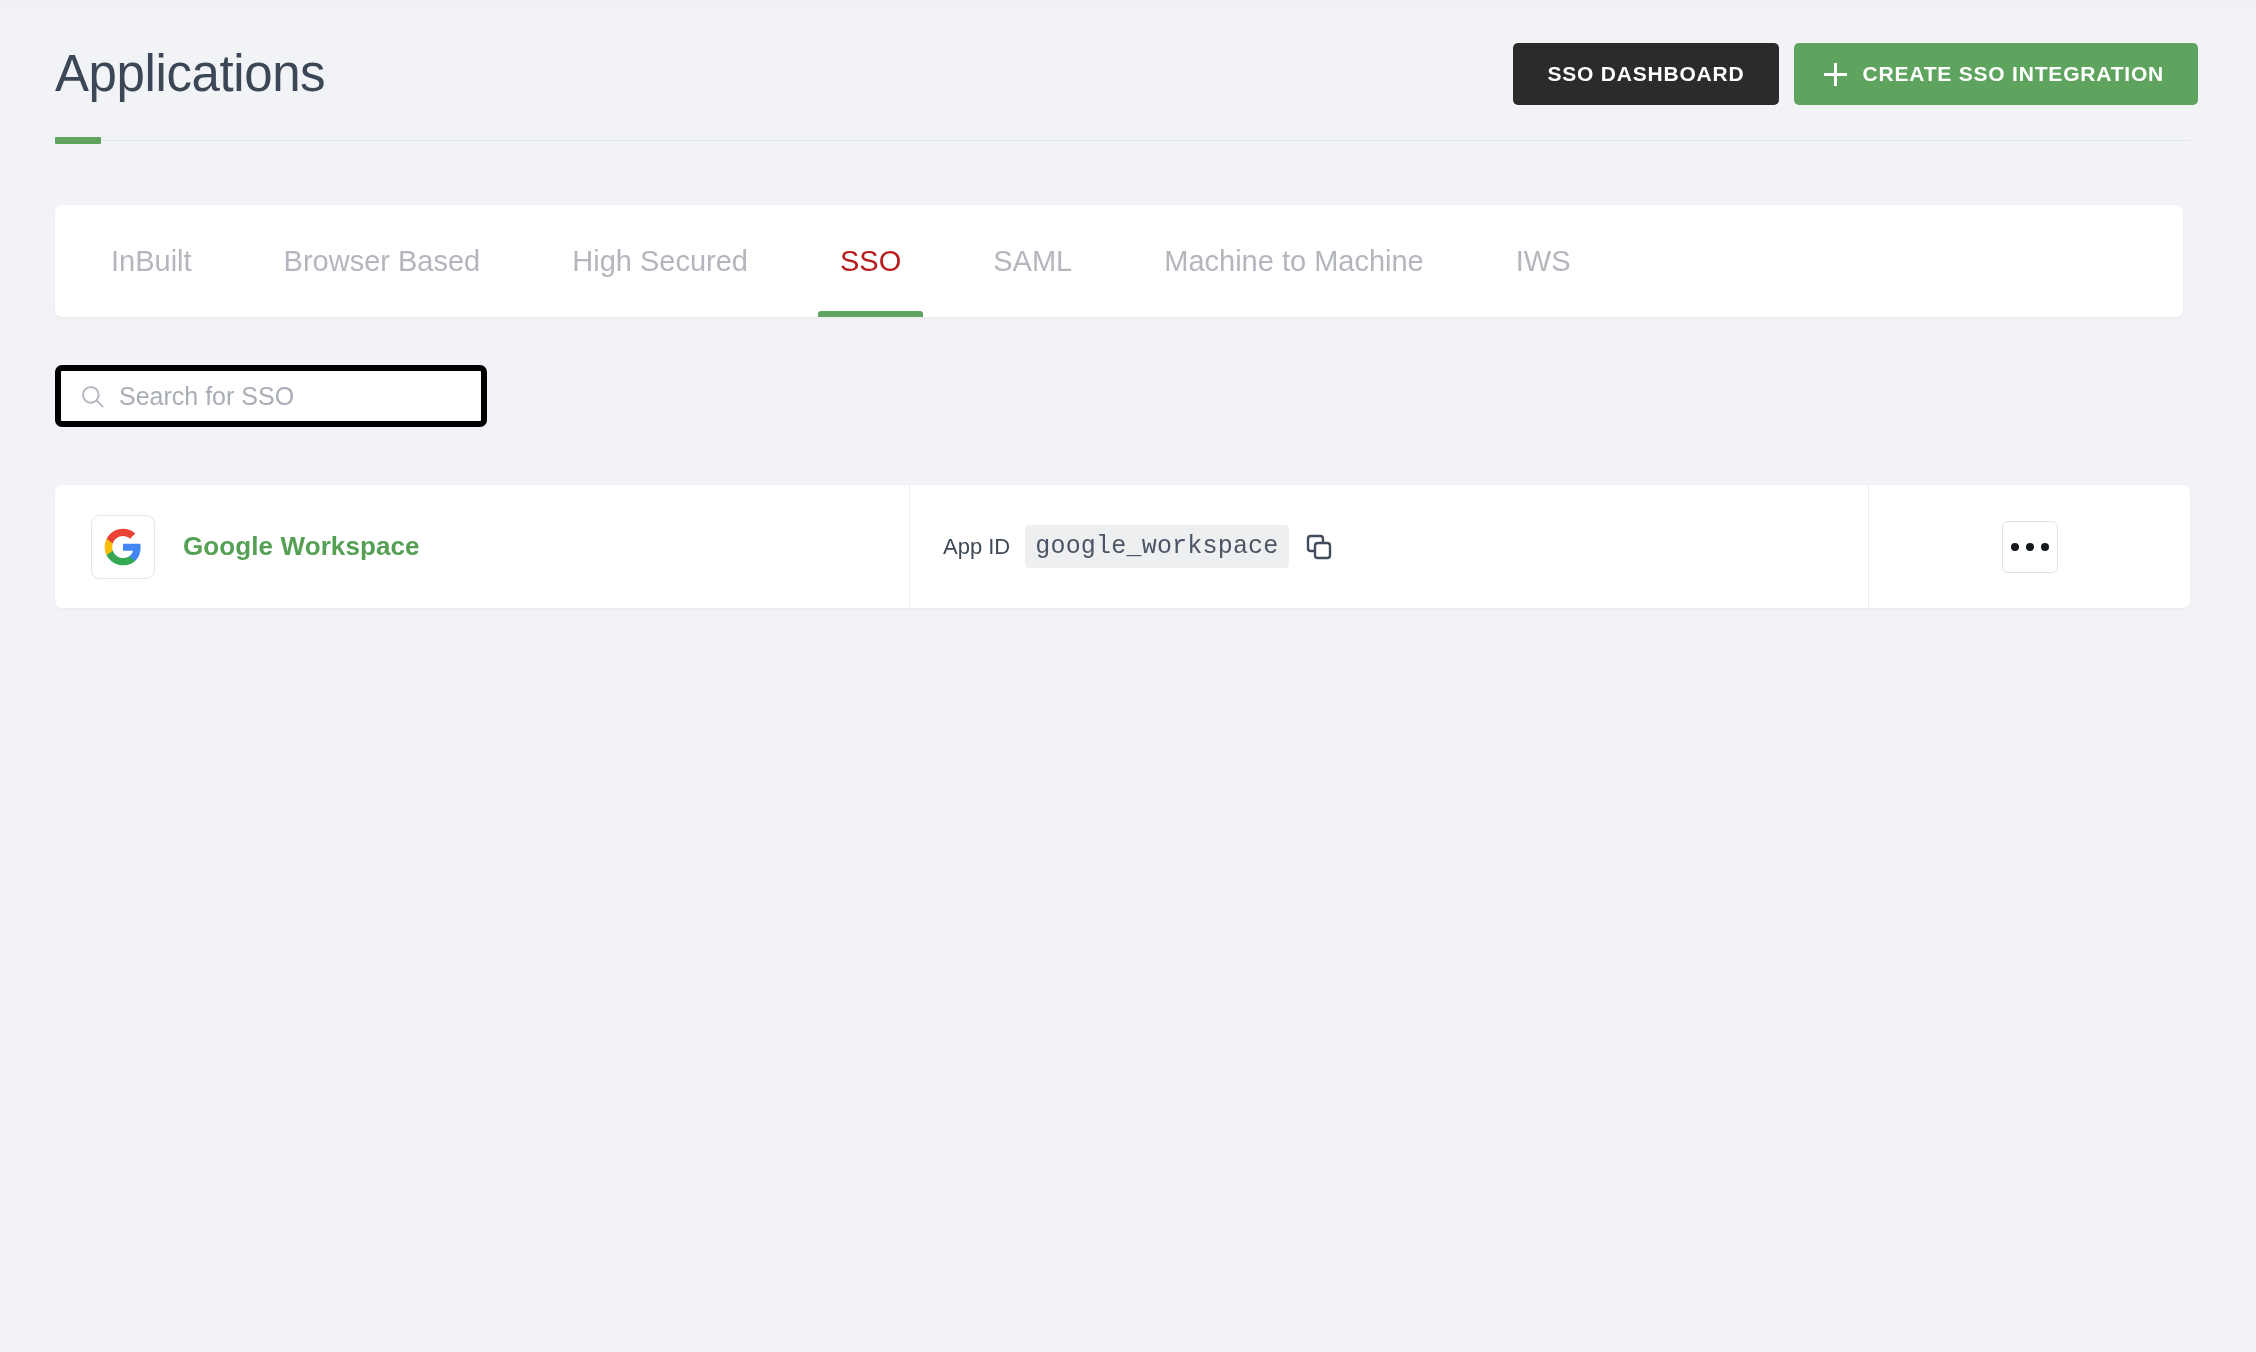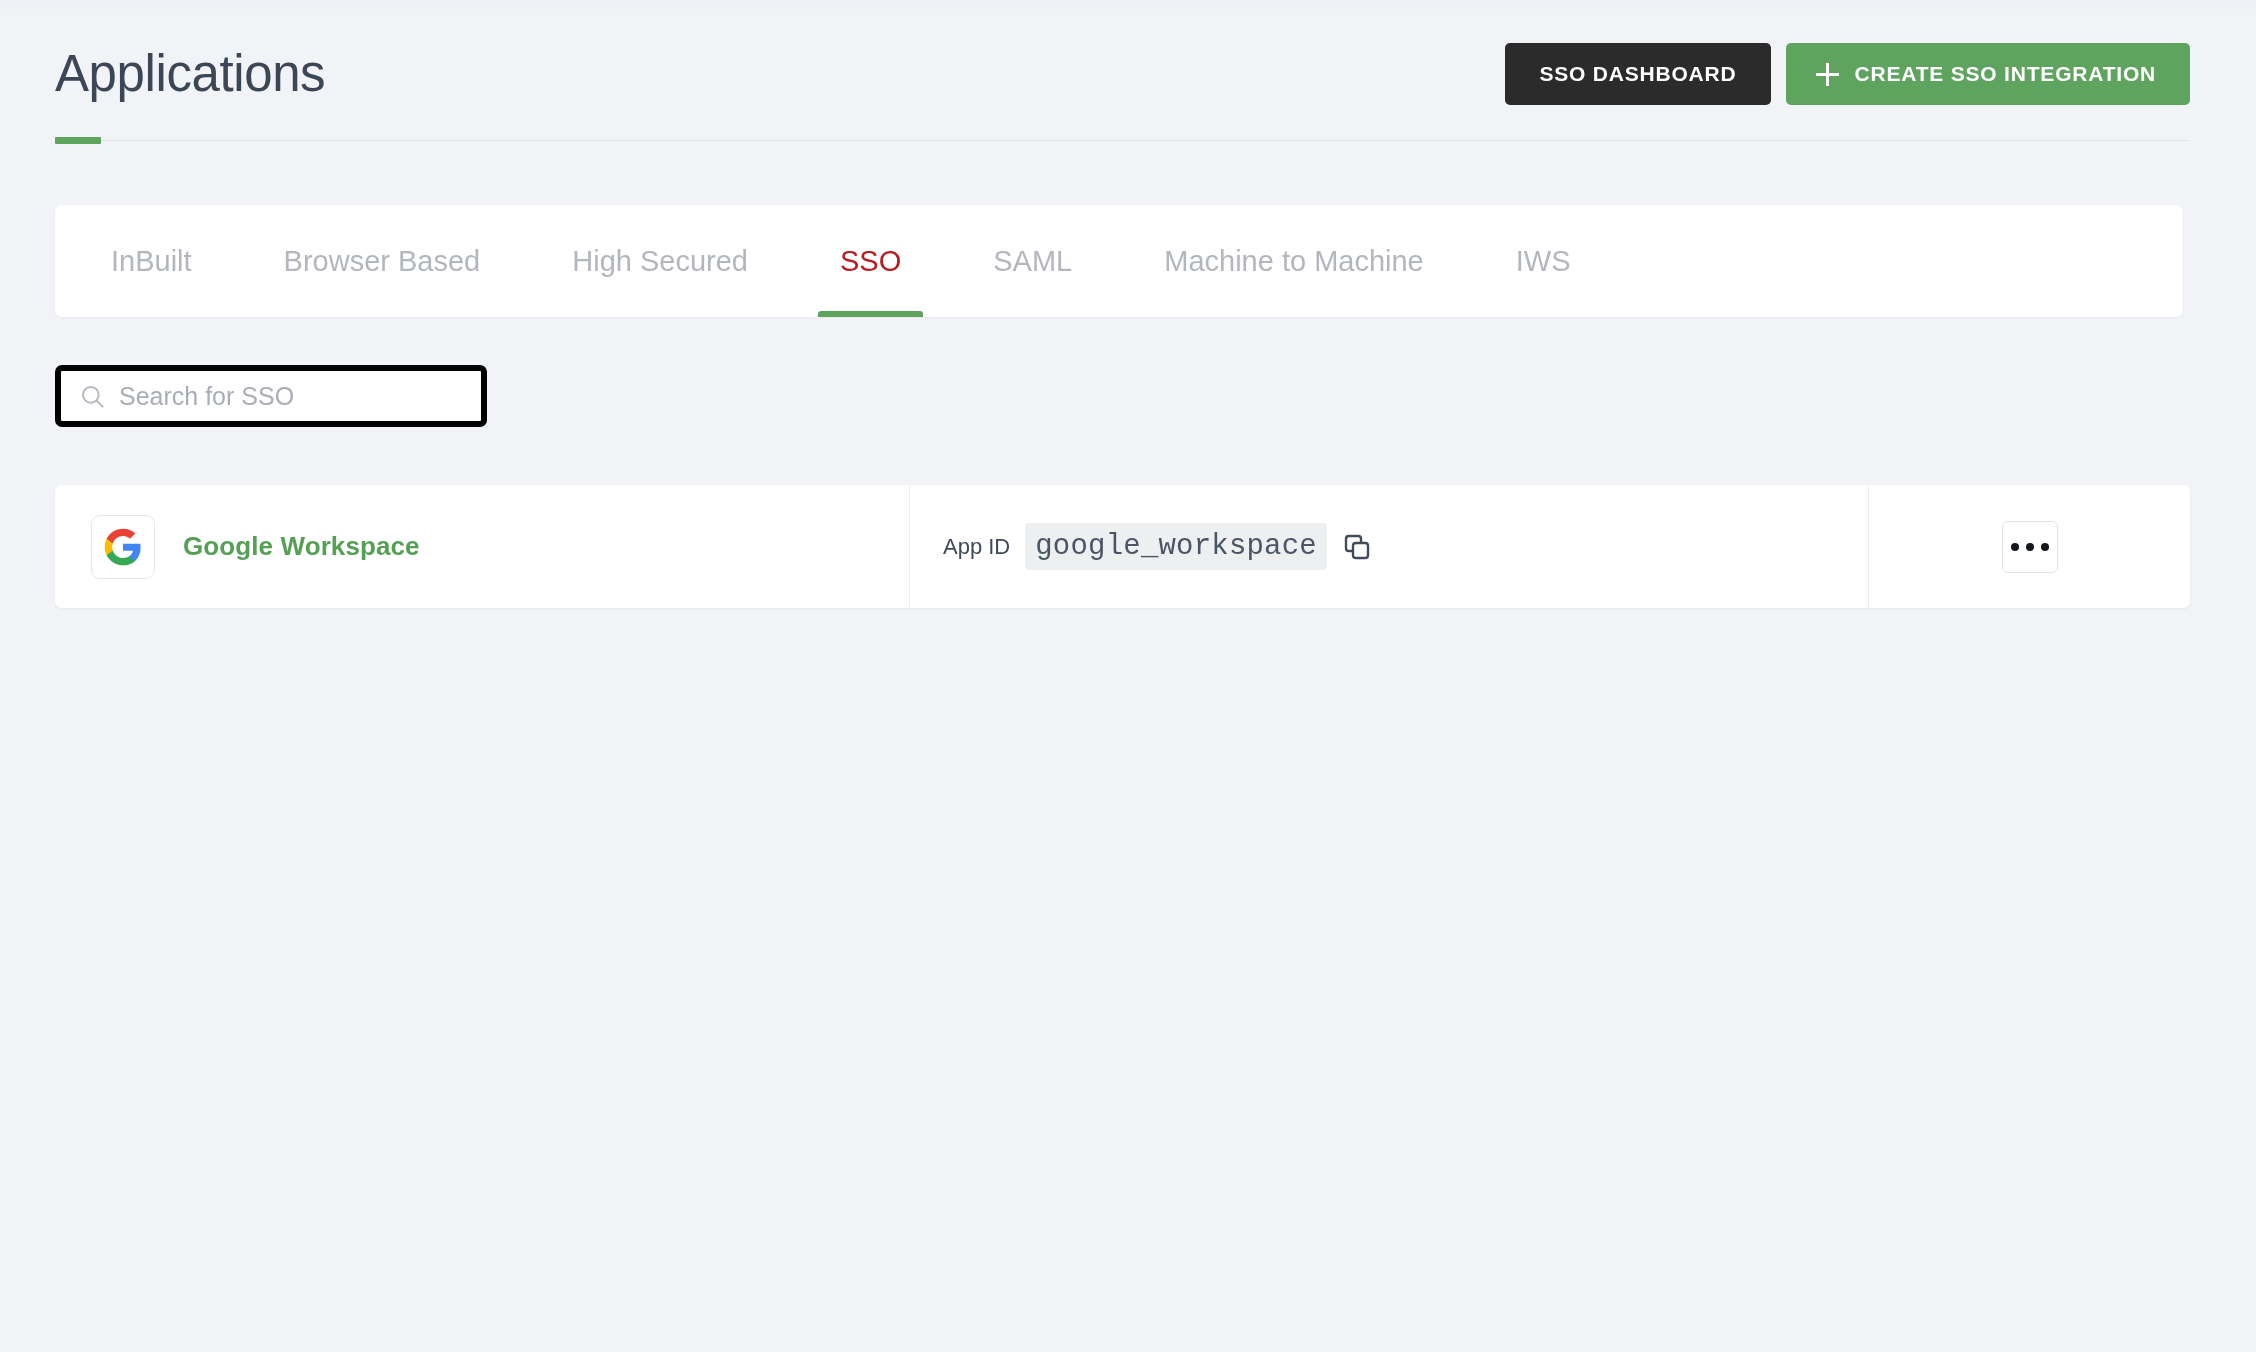--- a/index.html
+++ b/index.html
@@ -60,21 +60,21 @@
     left: 55px;
     top: 128px;
     width: 46px;
     height: 7px;
     background: #5ea45e;
     border-radius: 1px;
   }
 
   .header-actions {
     position: absolute;
-    right: 66px;
+    right: 58px;
     top: 34px;
     display: flex;
     align-items: center;
     gap: 15px;
   }
 
   .btn {
     height: 62px;
     border: none;
     border-radius: 5px;
@@ -249,21 +249,21 @@
     border-right: 1px solid #ecedf1;
   }
 
   .appid-label {
     font-size: 22px;
     color: #3f4957;
   }
 
   .appid-value {
     font-family: "Liberation Mono", monospace;
-    font-size: 29px;
+    font-size: 25px;
     color: #4b5565;
     background: #eeeff1;
     border-radius: 4px;
     padding: 7px 10px;
     letter-spacing: 0.2px;
   }
 
   .copy-icon { flex: none; width: 30px; height: 30px; display: block; cursor: pointer; }
 
   .cell-actions {

